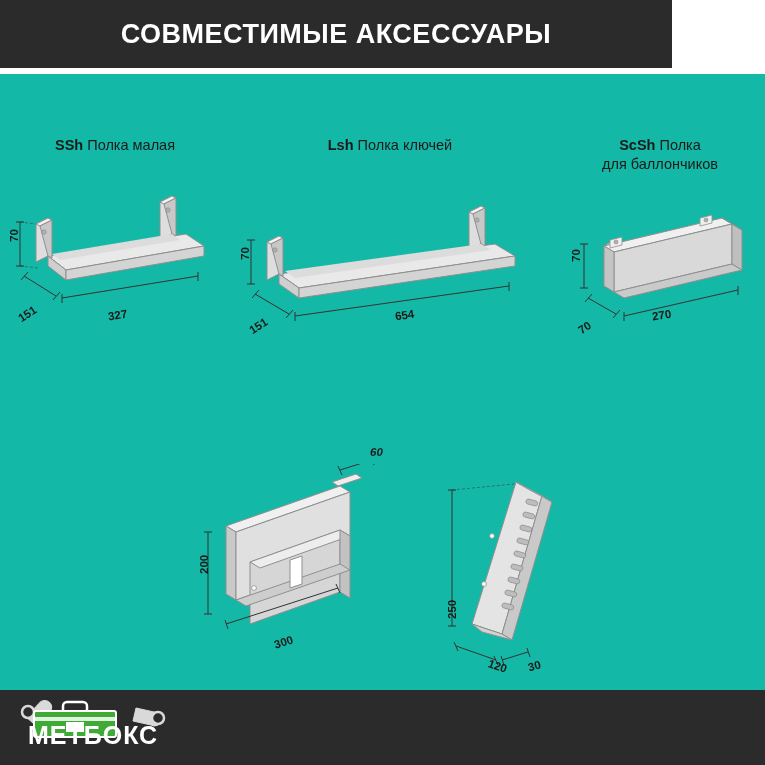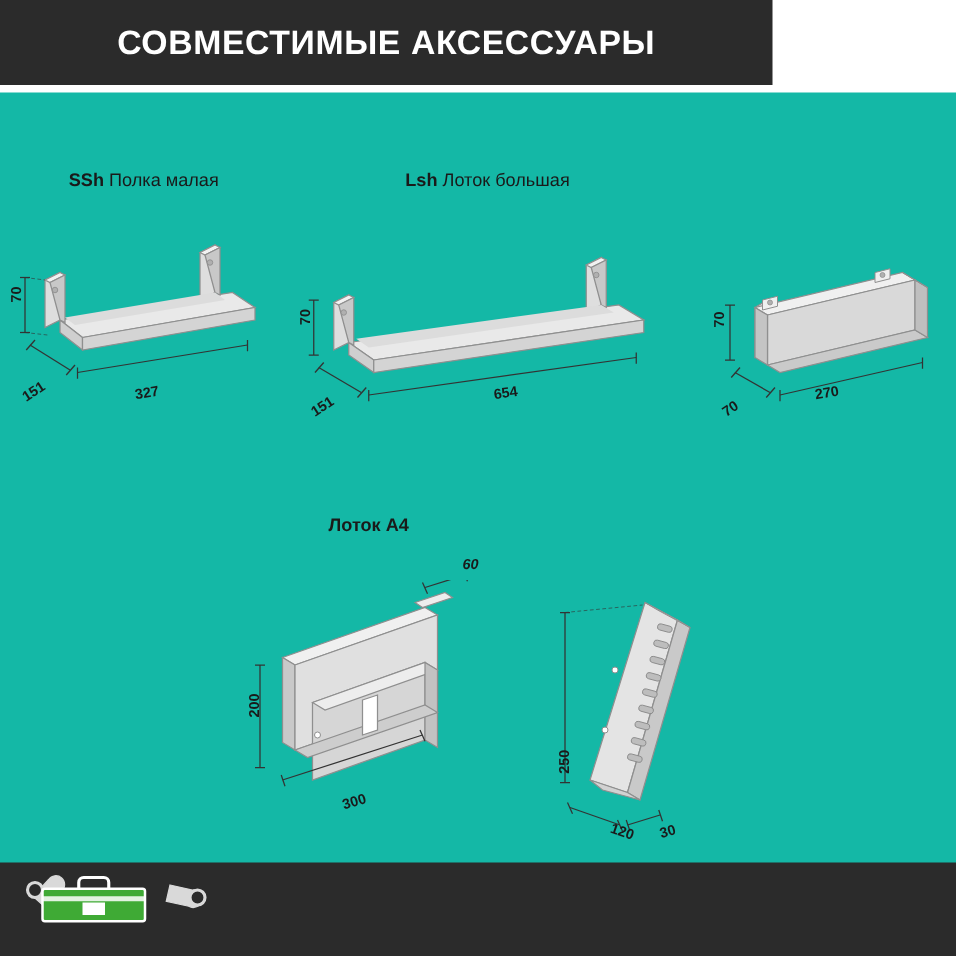--- a/index.html
+++ b/index.html
@@ -12,21 +12,21 @@
     background: #ffffff;
     font-family: "Liberation Sans", sans-serif;
     overflow: hidden;
     position: relative;
   }
 
   
   .header {
     position: absolute;
     left: 0; top: 0;
-    width: 618px;
+    width: 672px;
     height: 68px;
     background: #2b2b2b;
     display: flex;
     align-items: center;
     justify-content: center;
   }
   .header-title {
     color: #ffffff;
     font-size: 27px;
     font-weight: bold;
@@ -141,21 +141,21 @@
       <line x1="54" y1="100" x2="54" y2="109" stroke="#333" stroke-width="1"></line>
       <line x1="190" y1="78" x2="190" y2="87" stroke="#333" stroke-width="1"></line>
     </svg>
 
     <div class="dim rot90" style="left:8px; top:118px;">70</div>
     <div class="dim rot35" style="left:16px; top:190px;">151</div>
     <div class="dim" style="left:108px; top:185px; transform:rotate(-9deg);">327</div>
   </div>
 
   <div class="item" style="left:225px; top:50px; width:330px; height:260px;">
-    <div class="item-label" style="left:25px; top:12px; width:280px;"><b>Lsh</b> <span>Лоток большая</span></div>
+    <div class="item-label" style="left:25px; top:12px; width:280px;"><b>Lsh</b> <span>Полка ключей</span></div>
 
     <svg class="art" style="left:14px; top:80px;" width="300" height="135" viewBox="0 0 300 135">
       <polygon points="40,70 256,40 276,52 60,84" fill="#e9e9e9" stroke="#8f8f8f" stroke-width="1"></polygon>
       <polygon points="40,70 60,84 60,94 40,80" fill="#cfcfcf" stroke="#8f8f8f" stroke-width="1"></polygon>
       <polygon points="60,84 276,52 276,62 60,94" fill="#d4d4d4" stroke="#8f8f8f" stroke-width="1"></polygon>
 
       <polygon points="28,38 40,32 40,70 28,76" fill="#dedede" stroke="#8f8f8f" stroke-width="1"></polygon>
       <polygon points="28,38 40,32 44,34 32,40" fill="#f2f2f2" stroke="#8f8f8f" stroke-width="1"></polygon>
       <polygon points="32,40 44,34 44,72 40,70" fill="#c8c8c8" stroke="#8f8f8f" stroke-width="1"></polygon>
       <circle cx="36" cy="46" r="2.2" fill="#b0b0b0" stroke="#8f8f8f" stroke-width="0.7"></circle>
@@ -176,20 +176,22 @@
       <line x1="56" y1="108" x2="56" y2="117" stroke="#333" stroke-width="1"></line>
       <line x1="270" y1="78" x2="270" y2="87" stroke="#333" stroke-width="1"></line>
     </svg>
 
     <div class="dim rot90" style="left:14px; top:136px;">70</div>
     <div class="dim rot35" style="left:22px; top:202px;">151</div>
     <div class="dim" style="left:170px; top:185px; transform:rotate(-8deg);">654</div>
   </div>
 
   <div class="item" style="left:560px; top:50px; width:205px; height:260px;">
+    <div class="item-label" style="left:0px; top:12px; width:200px;"><b>ScSh</b> <span>Полка
+для баллончиков</span></div>
 
     <svg class="art" style="left:10px; top:80px;" width="190" height="135" viewBox="0 0 190 135">
 
       <polygon points="34,42 44,36 44,76 34,82" fill="#e3e3e3" stroke="#8f8f8f" stroke-width="1"></polygon>
       <polygon points="34,42 152,14 162,20 44,48" fill="#f0f0f0" stroke="#8f8f8f" stroke-width="1"></polygon>
 
       <polygon points="44,48 162,20 162,60 44,88" fill="#d9d9d9" stroke="#8f8f8f" stroke-width="1"></polygon>
       <polygon points="34,42 44,48 44,88 34,82" fill="#c4c4c4" stroke="#8f8f8f" stroke-width="1"></polygon>
 
       <polygon points="44,88 162,60 172,66 54,94" fill="#cacaca" stroke="#8f8f8f" stroke-width="1"></polygon>
@@ -211,21 +213,20 @@
       <line x1="54" y1="108" x2="54" y2="117" stroke="#333" stroke-width="1"></line>
       <line x1="168" y1="82" x2="168" y2="91" stroke="#333" stroke-width="1"></line>
     </svg>
 
     <div class="dim rot90" style="left:10px; top:138px;">70</div>
     <div class="dim rot35" style="left:16px; top:202px;">70</div>
     <div class="dim" style="left:92px; top:185px; transform:rotate(-9deg);">270</div>
   </div>
 
   <div class="item" style="left:180px; top:330px; width:230px; height:290px;">
-    <div class="item-label" style="left:20px; top:8px; width:190px;"><b>Лоток</b> <b>A4</b></div>
 
     <svg class="art" style="left:10px; top:60px;" width="210" height="190" viewBox="0 0 210 190">
 
       <polygon points="36,62 150,22 160,28 46,68" fill="#f0f0f0" stroke="#8f8f8f" stroke-width="1"></polygon>
       <polygon points="36,62 46,68 46,136 36,130" fill="#c9c9c9" stroke="#8f8f8f" stroke-width="1"></polygon>
       <polygon points="46,68 160,28 160,96 46,136" fill="#e0e0e0" stroke="#8f8f8f" stroke-width="1"></polygon>
 
       <polygon points="60,98 150,66 150,128 60,160" fill="#d6d6d6" stroke="#8f8f8f" stroke-width="1"></polygon>
       <polygon points="60,98 150,66 160,72 70,104" fill="#ededed" stroke="#8f8f8f" stroke-width="1"></polygon>
       <polygon points="150,66 160,72 160,134 150,128" fill="#c2c2c2" stroke="#8f8f8f" stroke-width="1"></polygon>
@@ -313,13 +314,14 @@
       <circle cx="20" cy="14" r="6" fill="#2b2b2b" stroke="#d9d9d9" stroke-width="2.5"></circle>
       <path d="M128 10 l18 4 a7 7 0 1 1 -3 13 l-18 -4 z"></path>
       <circle cx="150" cy="20" r="6" fill="#2b2b2b" stroke="#d9d9d9" stroke-width="2.5"></circle>
     </g>
 
     <rect x="26" y="13" width="82" height="26" rx="2" fill="#3faa35" stroke="#ffffff" stroke-width="2"></rect>
     <rect x="26" y="19" width="82" height="4" fill="#ffffff" opacity="0.85"></rect>
     <path d="M55 13 v-5 a4 4 0 0 1 4 -4 h16 a4 4 0 0 1 4 4 v5" fill="none" stroke="#ffffff" stroke-width="2.5"></path>
     <rect x="58" y="24" width="18" height="10" fill="#ffffff"></rect>
   </svg>
+  <div class="logo-text">МЕТБОКС</div>
 </div>
 
 </body></html>

